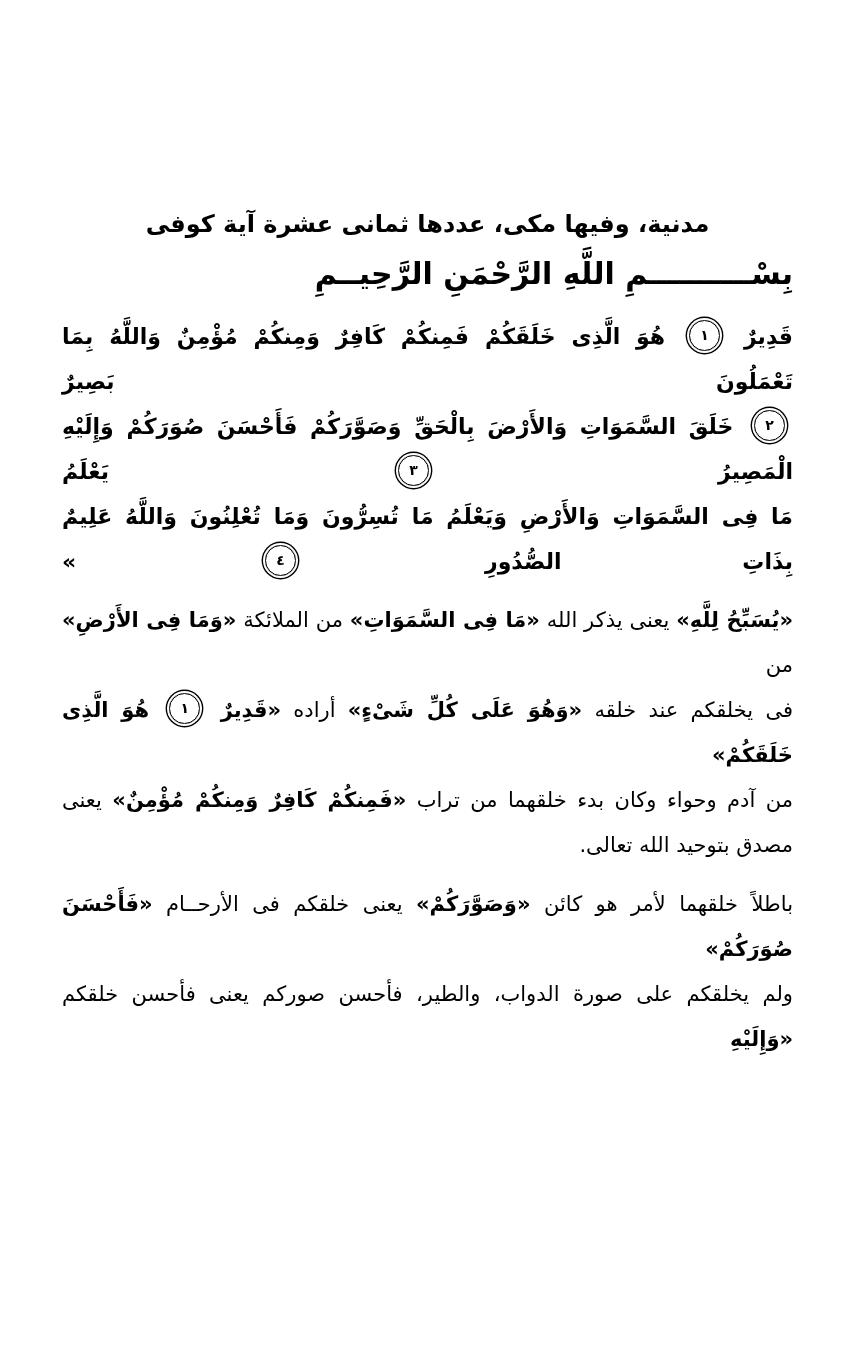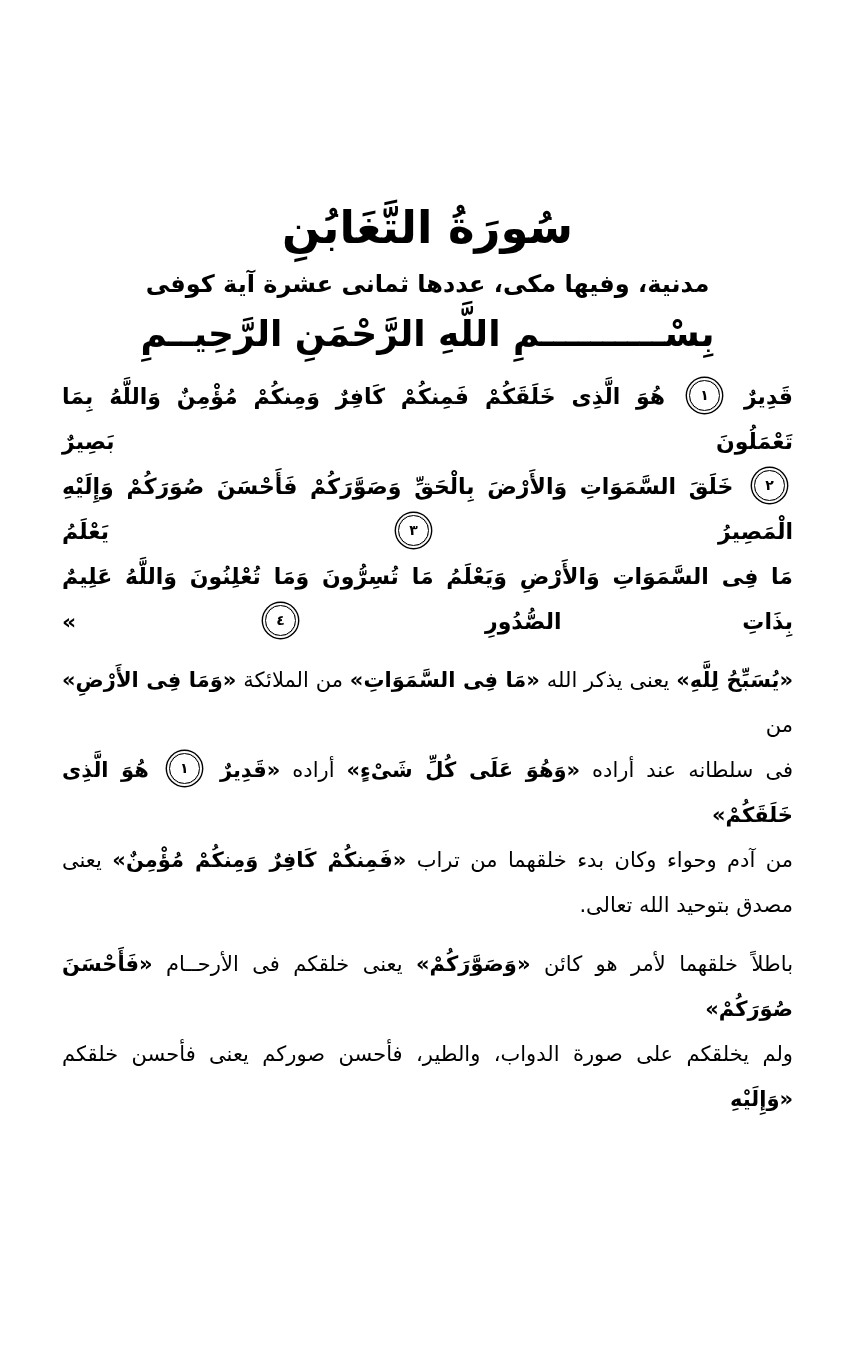--- a/index.html
+++ b/index.html
@@ -28,22 +28,21 @@
   }
   .subtitle {
     margin-top:8px;
     text-align:center;
     font-size:24px;
     font-weight:bold;
     line-height:36px;
   }
   .basmala {
     margin-top:6px;
-    text-align:center;
-    font-size:36px;
+    font-size:30px;
     font-weight:bold;
     line-height:52px;
   }
   .block { margin:0; }
   .b-quran1  { margin-top:14px; }
   .b-tafsir1 { margin-top:14px; }
   .b-tafsir2 { margin-top:14px; }
 
   .qline {
     font-size:22px;
@@ -77,21 +76,20 @@
     position:relative; top:-3px;
     margin:0 8px;
   }
 </style>
 </head>
 <body>
 
 <div class="page" dir="rtl" lang="ar">
   <div class="content">
 
-    <h1 class="title">سُورَةُ التَّغَابُنِ</h1>
     <div class="subtitle">مدنية، وفيها مكى، عددها ثمانى عشرة آية كوفى</div>
     <div class="basmala">بِسْــــــــــمِ اللَّهِ الرَّحْمَنِ الرَّحِيــمِ</div>
 
     <section class="block b-quran1">
       <div class="qline j">
         <span>قَدِيرٌ</span>
         <span class="aya">١</span>
         <span>هُوَ الَّذِى خَلَقَكُمْ فَمِنكُمْ كَافِرٌ وَمِنكُمْ مُؤْمِنٌ وَاللَّهُ بِمَا تَعْمَلُونَ بَصِيرٌ</span>
       </div>
       <div class="qline j">
@@ -110,21 +108,21 @@
     <section class="block b-tafsir1">
       <div class="tline j">
         <b class="q">«يُسَبِّحُ لِلَّهِ»</b>
         <span>يعنى يذكر الله</span>
         <b class="q">«مَا فِى السَّمَوَاتِ»</b>
         <span>من الملائكة</span>
         <b class="q">«وَمَا فِى الأَرْضِ»</b>
         <span>من</span>
       </div>
       <div class="tline j">
-        <span>فى سلطانه عند أراده</span>
+        <span>فى يخلقكم عند خلقه</span>
         <b class="q">«وَهُوَ عَلَى كُلِّ شَىْءٍ»</b>
         <span>أراده</span>
         <b class="q">«قَدِيرٌ</b>
         <span class="aya">١</span>
         <b class="q">هُوَ الَّذِى خَلَقَكُمْ»</b>
       </div>
       <div class="tline j">
         <span>من آدم وحواء وكان بدء خلقهما من تراب</span>
         <b class="q">«فَمِنكُمْ كَافِرٌ وَمِنكُمْ مُؤْمِنٌ»</b>
         <span>يعنى</span>

